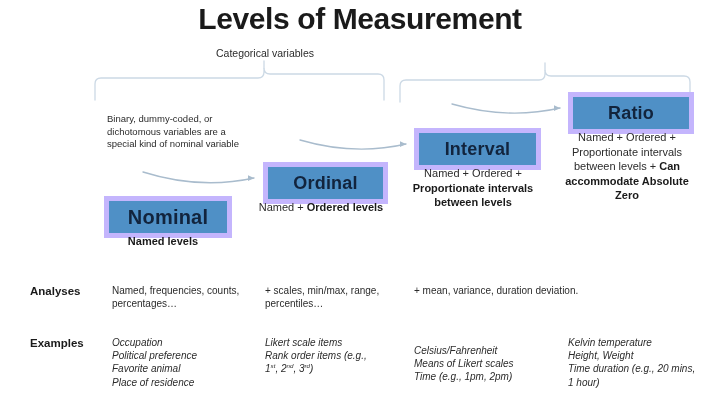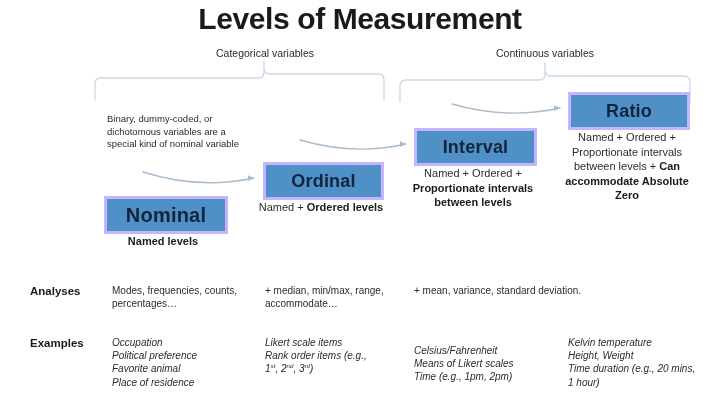--- a/index.html
+++ b/index.html
@@ -42,21 +42,21 @@
   }
   #cat-label { left: 175px; top: 47px; width: 180px; }
   #con-label { left: 455px; top: 47px; width: 180px; }
 
   
   #brackets { left: 0; top: 0; width: 720px; height: 404px; pointer-events: none; }
 
   
   .levelbox {
     background: #4f90c6;
-    border: 3px solid #c4b5fd;
+    border: 5px solid #c4b5fd;
     color: #12243d;
     font-weight: bold;
     display: flex;
     align-items: center;
     justify-content: center;
     letter-spacing: 0.2px;
   }
   #box-nominal  { left: 104px; top: 196px; width: 118px; height: 32px; font-size: 20px; }
   #box-ordinal  { left: 263px; top: 162px; width: 115px; height: 32px; font-size: 18px; text-align: right; }
   #box-interval { left: 414px; top: 128px; width: 117px; height: 32px; font-size: 18px; }
@@ -112,21 +112,20 @@
   sup { font-size: 0.62em; vertical-align: super; line-height: 0; }
 </style>
 </head>
 <body>
 
 <div class="stage">
 
   <div class="abs title">Levels of Measurement</div>
 
   <div class="abs grouplabel" id="cat-label">Categorical variables</div>
-  <div class="abs grouplabel" id="con-label">Continuous variables</div>
 
   <svg class="abs" id="brackets" viewBox="0 0 720 404">
 
     <path d="M95,100 L95,84 Q95,78 101,78 L258,78 Q264,78 264,72 L264,68 Q264,74 270,74 L378,74 Q384,74 384,80 L384,100" fill="none" stroke="#ccd9e5" stroke-width="1.3" stroke-linecap="round"></path>
     <path d="M264,68 L264,61" fill="none" stroke="#ccd9e5" stroke-width="1.3" stroke-linecap="round"></path>
 
     <path d="M400,102 L400,86 Q400,80 406,80 L539,80 Q545,80 545,74 L545,70 Q545,76 551,76 L684,76 Q690,76 690,82 L690,102" fill="none" stroke="#ccd9e5" stroke-width="1.3" stroke-linecap="round"></path>
     <path d="M545,70 L545,63" fill="none" stroke="#ccd9e5" stroke-width="1.3" stroke-linecap="round"></path>
 
     <path d="M143,172 Q200,190 254,178" fill="none" stroke="#a9bccd" stroke-width="1.4" stroke-linecap="round"></path>
@@ -153,23 +152,23 @@
     <span>Named +</span> <b>Ordered levels</b>
   </div>
   <div class="abs caption" id="cap-interval">
     <span>Named + Ordered +</span> <b>Proportionate intervals between levels</b>
   </div>
   <div class="abs caption" id="cap-ratio">
     <span>Named + Ordered + Proportionate intervals between levels +</span> <b>Can accommodate Absolute Zero</b>
   </div>
 
   <div class="abs rowlabel" id="row-analyses-label">Analyses</div>
-  <div class="abs cell" id="an-nominal">Modes, frequencies, counts, percentages…</div>
-  <div class="abs cell" id="an-ordinal">+ median, min/max, range, accommodate…</div>
-  <div class="abs cell" id="an-interval">+ mean, variance, standard deviation.</div>
+  <div class="abs cell" id="an-nominal">Named, frequencies, counts, percentages…</div>
+  <div class="abs cell" id="an-ordinal">+ scales, min/max, range, percentiles…</div>
+  <div class="abs cell" id="an-interval">+ mean, variance, duration deviation.</div>
 
   <div class="abs rowlabel" id="row-examples-label">Examples</div>
   <div class="abs cell" id="ex-nominal">
     <div>Occupation
 Political preference
 Favorite animal
 Place of residence</div>
   </div>
   <div class="abs cell" id="ex-ordinal">
     <div>Likert scale items</div>

